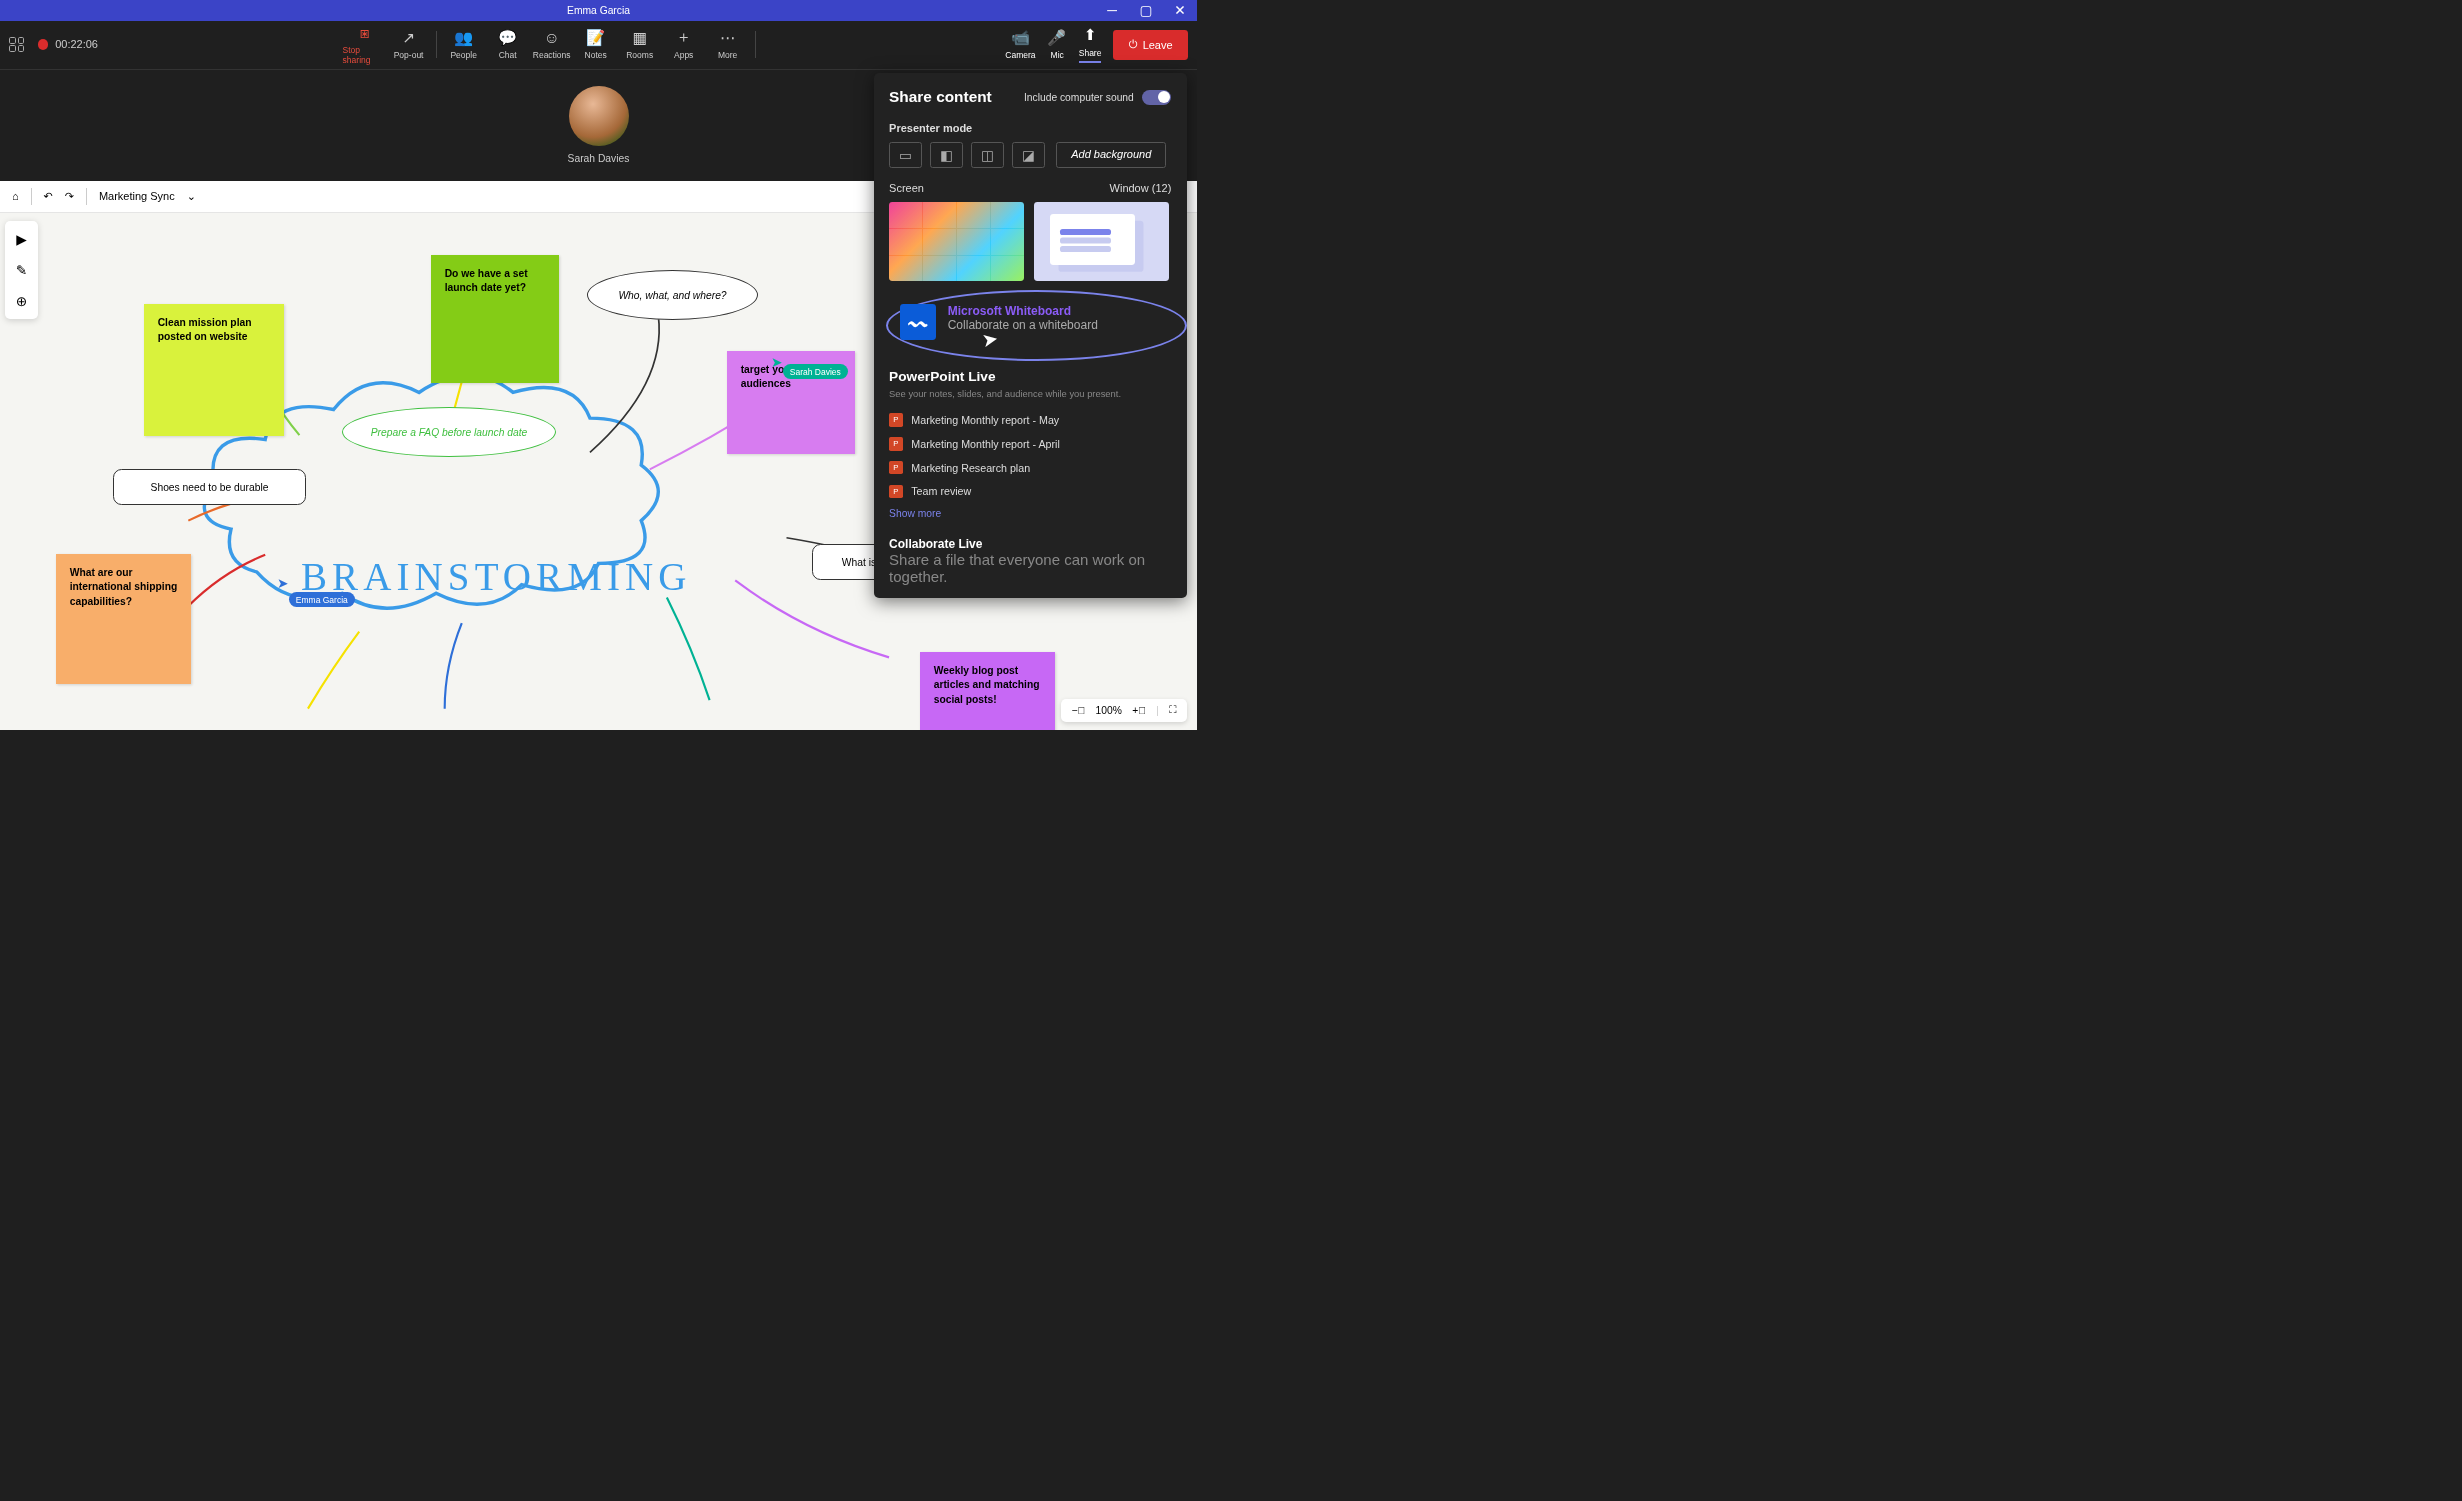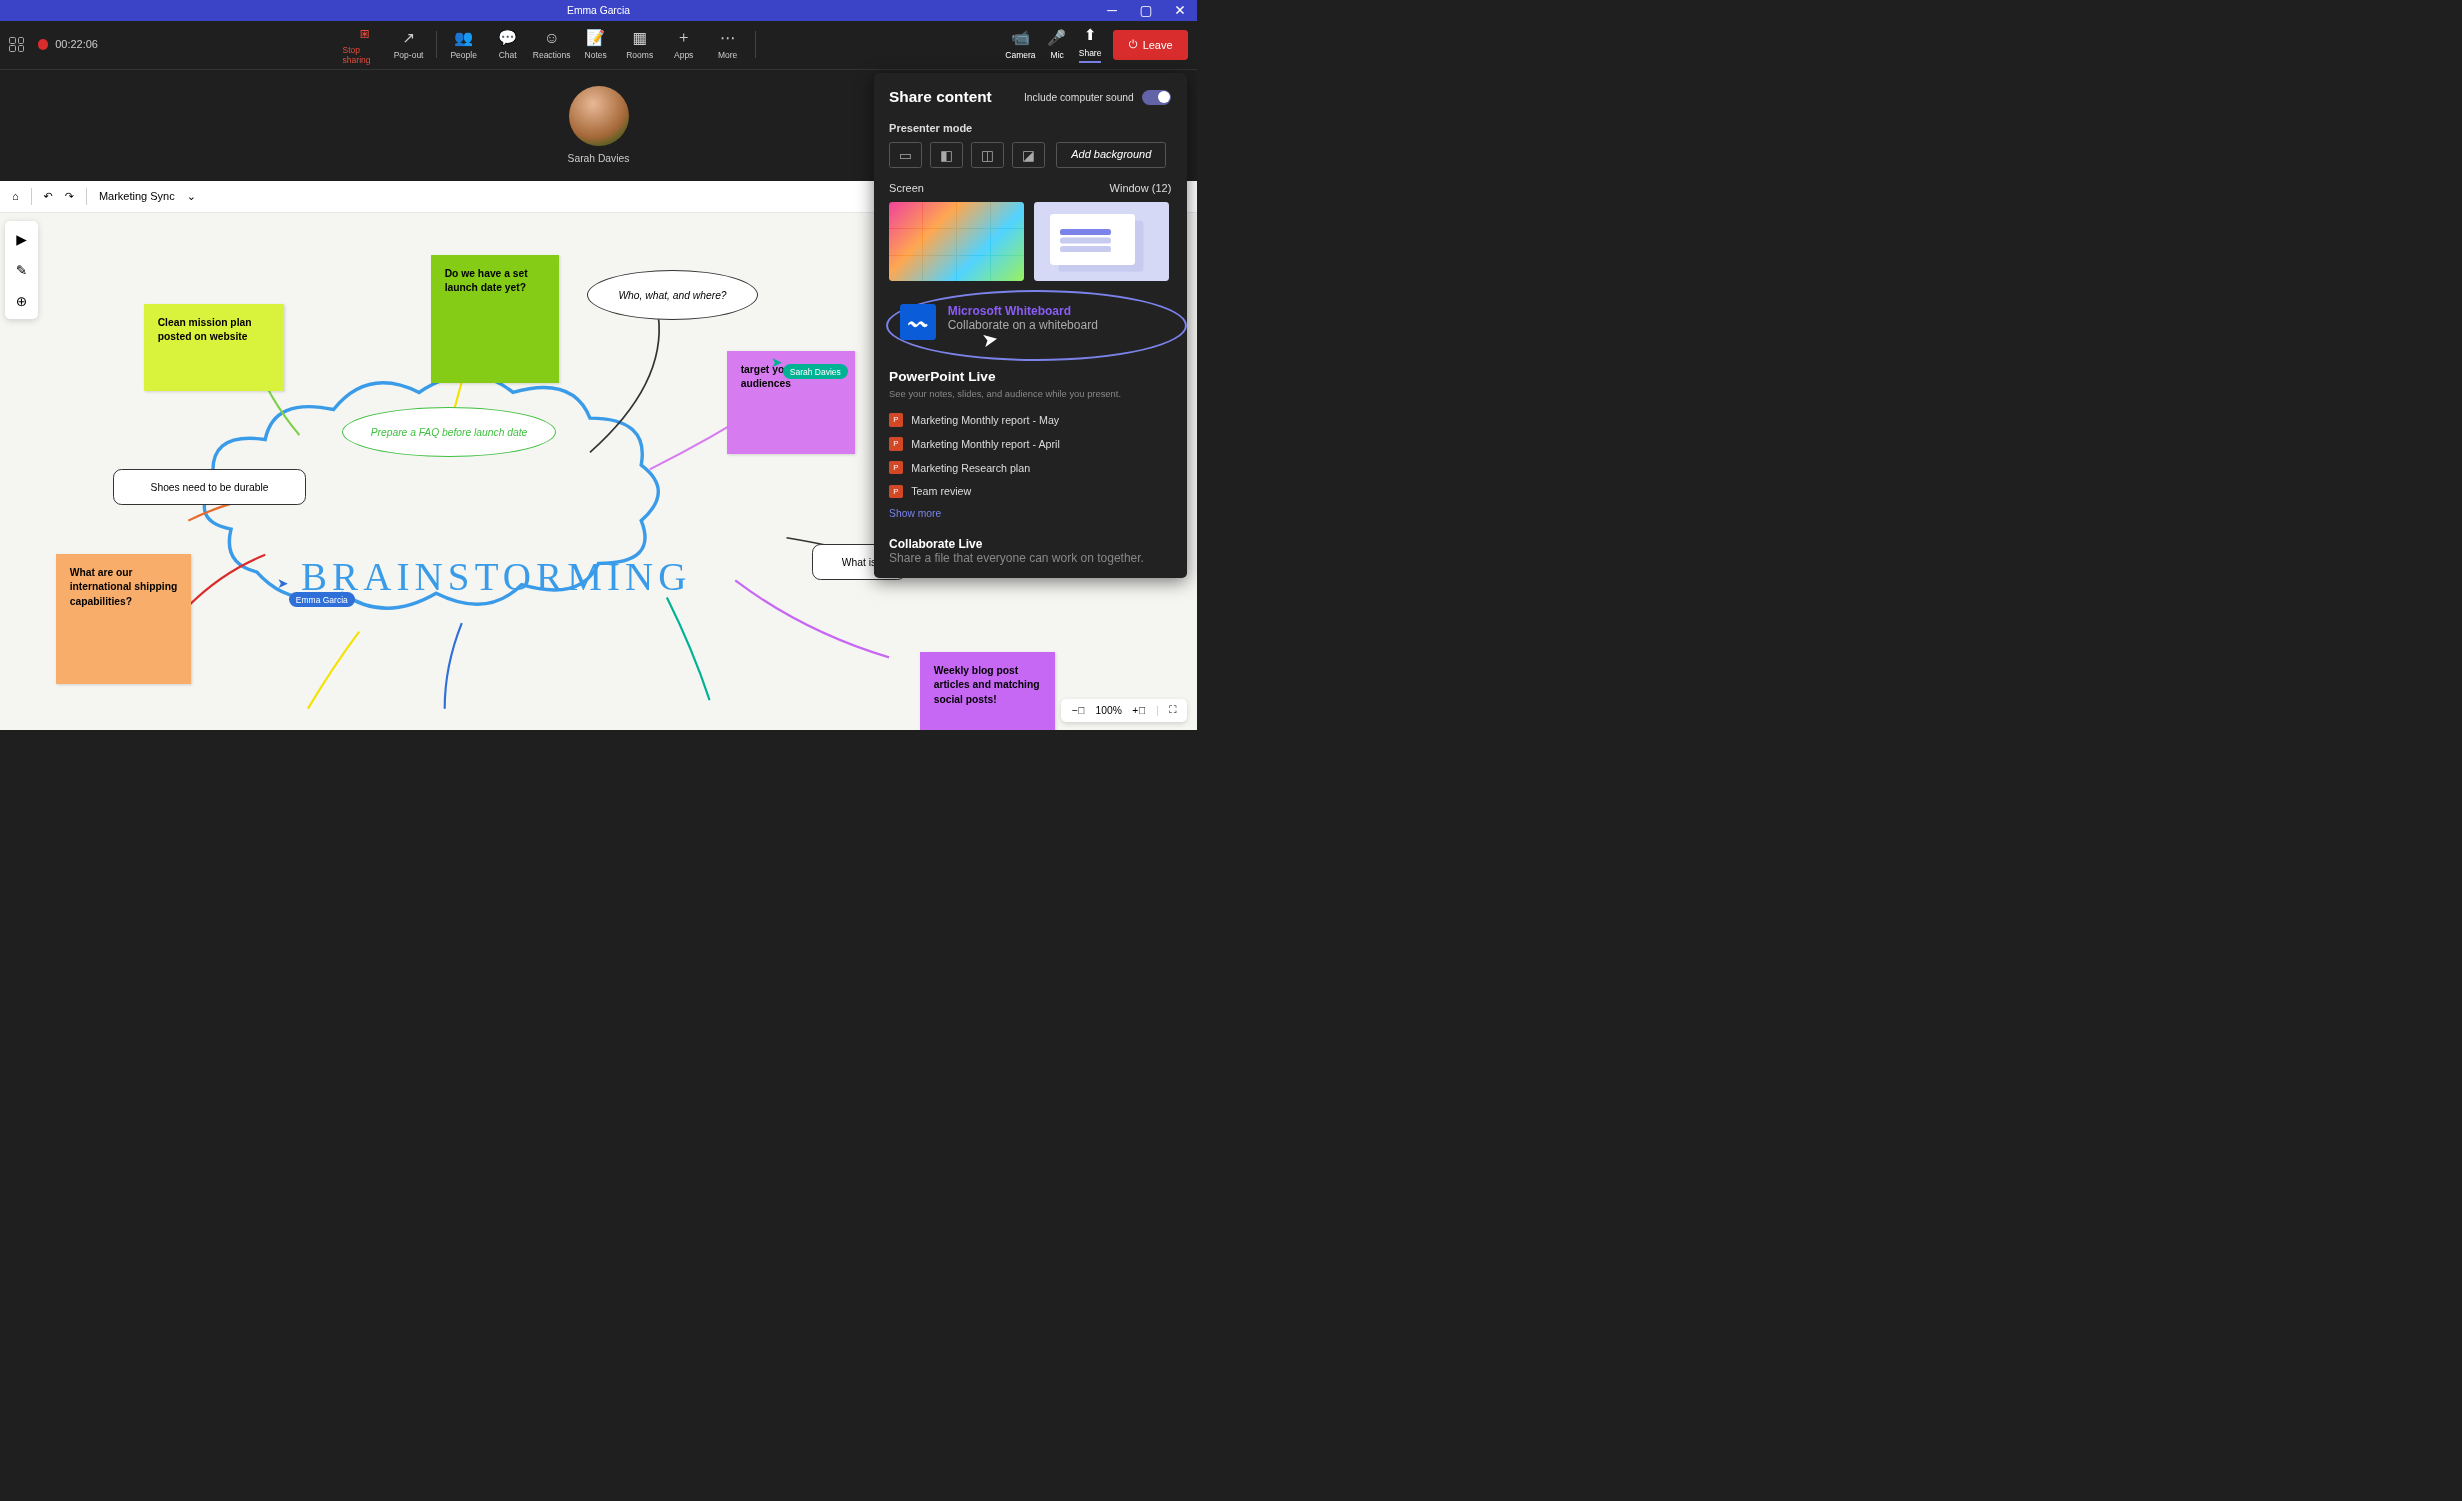--- a/index.html
+++ b/index.html
@@ -93,21 +93,21 @@
 .hilite .txt .t1 { font-size: 12px; font-weight: 600; color: #8b5cf6; }
 .hilite .txt .t2 { font-size: 12px; color: #aaa; }
 .hilite .cur { position: absolute; left: 94px; top: 36px; font-size: 19px; color: #fff; transform: rotate(-10deg); }
 
 .pp-head { font-size: 13.7px; font-weight: 600; color: #fff; margin-bottom: 3.4px; }
 .pp-sub { font-size: 9.4px; color: #888; margin-bottom: 9px; }
 .pp-item { display: flex; align-items: center; gap: 8.5px; font-size: 10.7px; padding: 5.1px 0; cursor: pointer; }
 .pp-ic { width: 13.7px; height: 13.7px; background: #d24726; border-radius: 1.7px; font-size: 7.7px; color:#fff; display:flex;align-items:center;justify-content:center; }
 .show-more { color: #7b83eb; font-size: 10.3px; padding: 5.1px 0; cursor: pointer; }
 .collab-head { font-size: 12px; font-weight: 600; color: #fff; margin-top: 12px; }
-.collab-sub { font-size: 12px; color: #888; }
+.collab-sub { font-size: 15px; color: #888; }
 
 .brainstorm { position: absolute; font-family: "Comic Sans MS", cursive; font-size: 39px; color: #3a9be8; letter-spacing: 5.1px; }
 </style>
 </head>
 <body>
 
 <div class="titlebar">
   <span class="title">Emma Garcia</span>
   <div class="win-controls">
     <div>─</div>
@@ -218,21 +218,21 @@
   <path d="M900 220 q-60 40 -140 80" fill="none" stroke="#d77cf0" stroke-width="2.5"></path>
   <path d="M220 360 q40 -20 90 -30" fill="none" stroke="#e86a2a" stroke-width="2.5"></path>
   <path d="M220 460 q40 -40 90 -60" fill="none" stroke="#d92c2c" stroke-width="2.5"></path>
   <path d="M860 430 q80 60 180 90" fill="none" stroke="#c768f5" stroke-width="2.5"></path>
   <path d="M780 450 q30 60 50 120" fill="none" stroke="#00b294" stroke-width="2.5"></path>
   <path d="M540 480 q-20 50 -20 100" fill="none" stroke="#2e6fd8" stroke-width="2.5"></path>
   <path d="M420 490 q-30 40 -60 90" fill="none" stroke="#f6e200" stroke-width="2.5"></path>
   <path d="M920 380 q60 10 90 20" fill="none" stroke="#333" stroke-width="2"></path>
 </svg>
 
-<div class="note lime" style="left:144px; top:304px; width:140px; height:87px"><span>Clean mission plan posted on website</span></div>
+<div class="note lime" style="left:144px; top:304px; width:140px; height:132px"><span>Clean mission plan posted on website</span></div>
 <div class="note yellow" style="left:431px; top:255px; width:128px; height:128px"><span>Do we have a set launch date yet?</span></div>
 <div class="note magenta" style="left:727px; top:351px; width:128px; height:103px"><span>target young audiences</span></div>
 <div class="note orange" style="left:56px; top:554px; width:135px; height:130px"><span>What are our international shipping capabilities?</span></div>
 <div class="note purple" style="left:920px; top:652px; width:135px; height:79px"><span>Weekly blog post articles and matching social posts!</span></div>
 
 <div class="bubble" style="left:587px; top:270px; width:171px; height:50px">
     <span>Who, what, and where?</span>
   </div>
 <div class="bubble green" style="left:342px; top:407px; width:214px; height:50px">
     <span>Prepare a FAQ before launch date</span>

